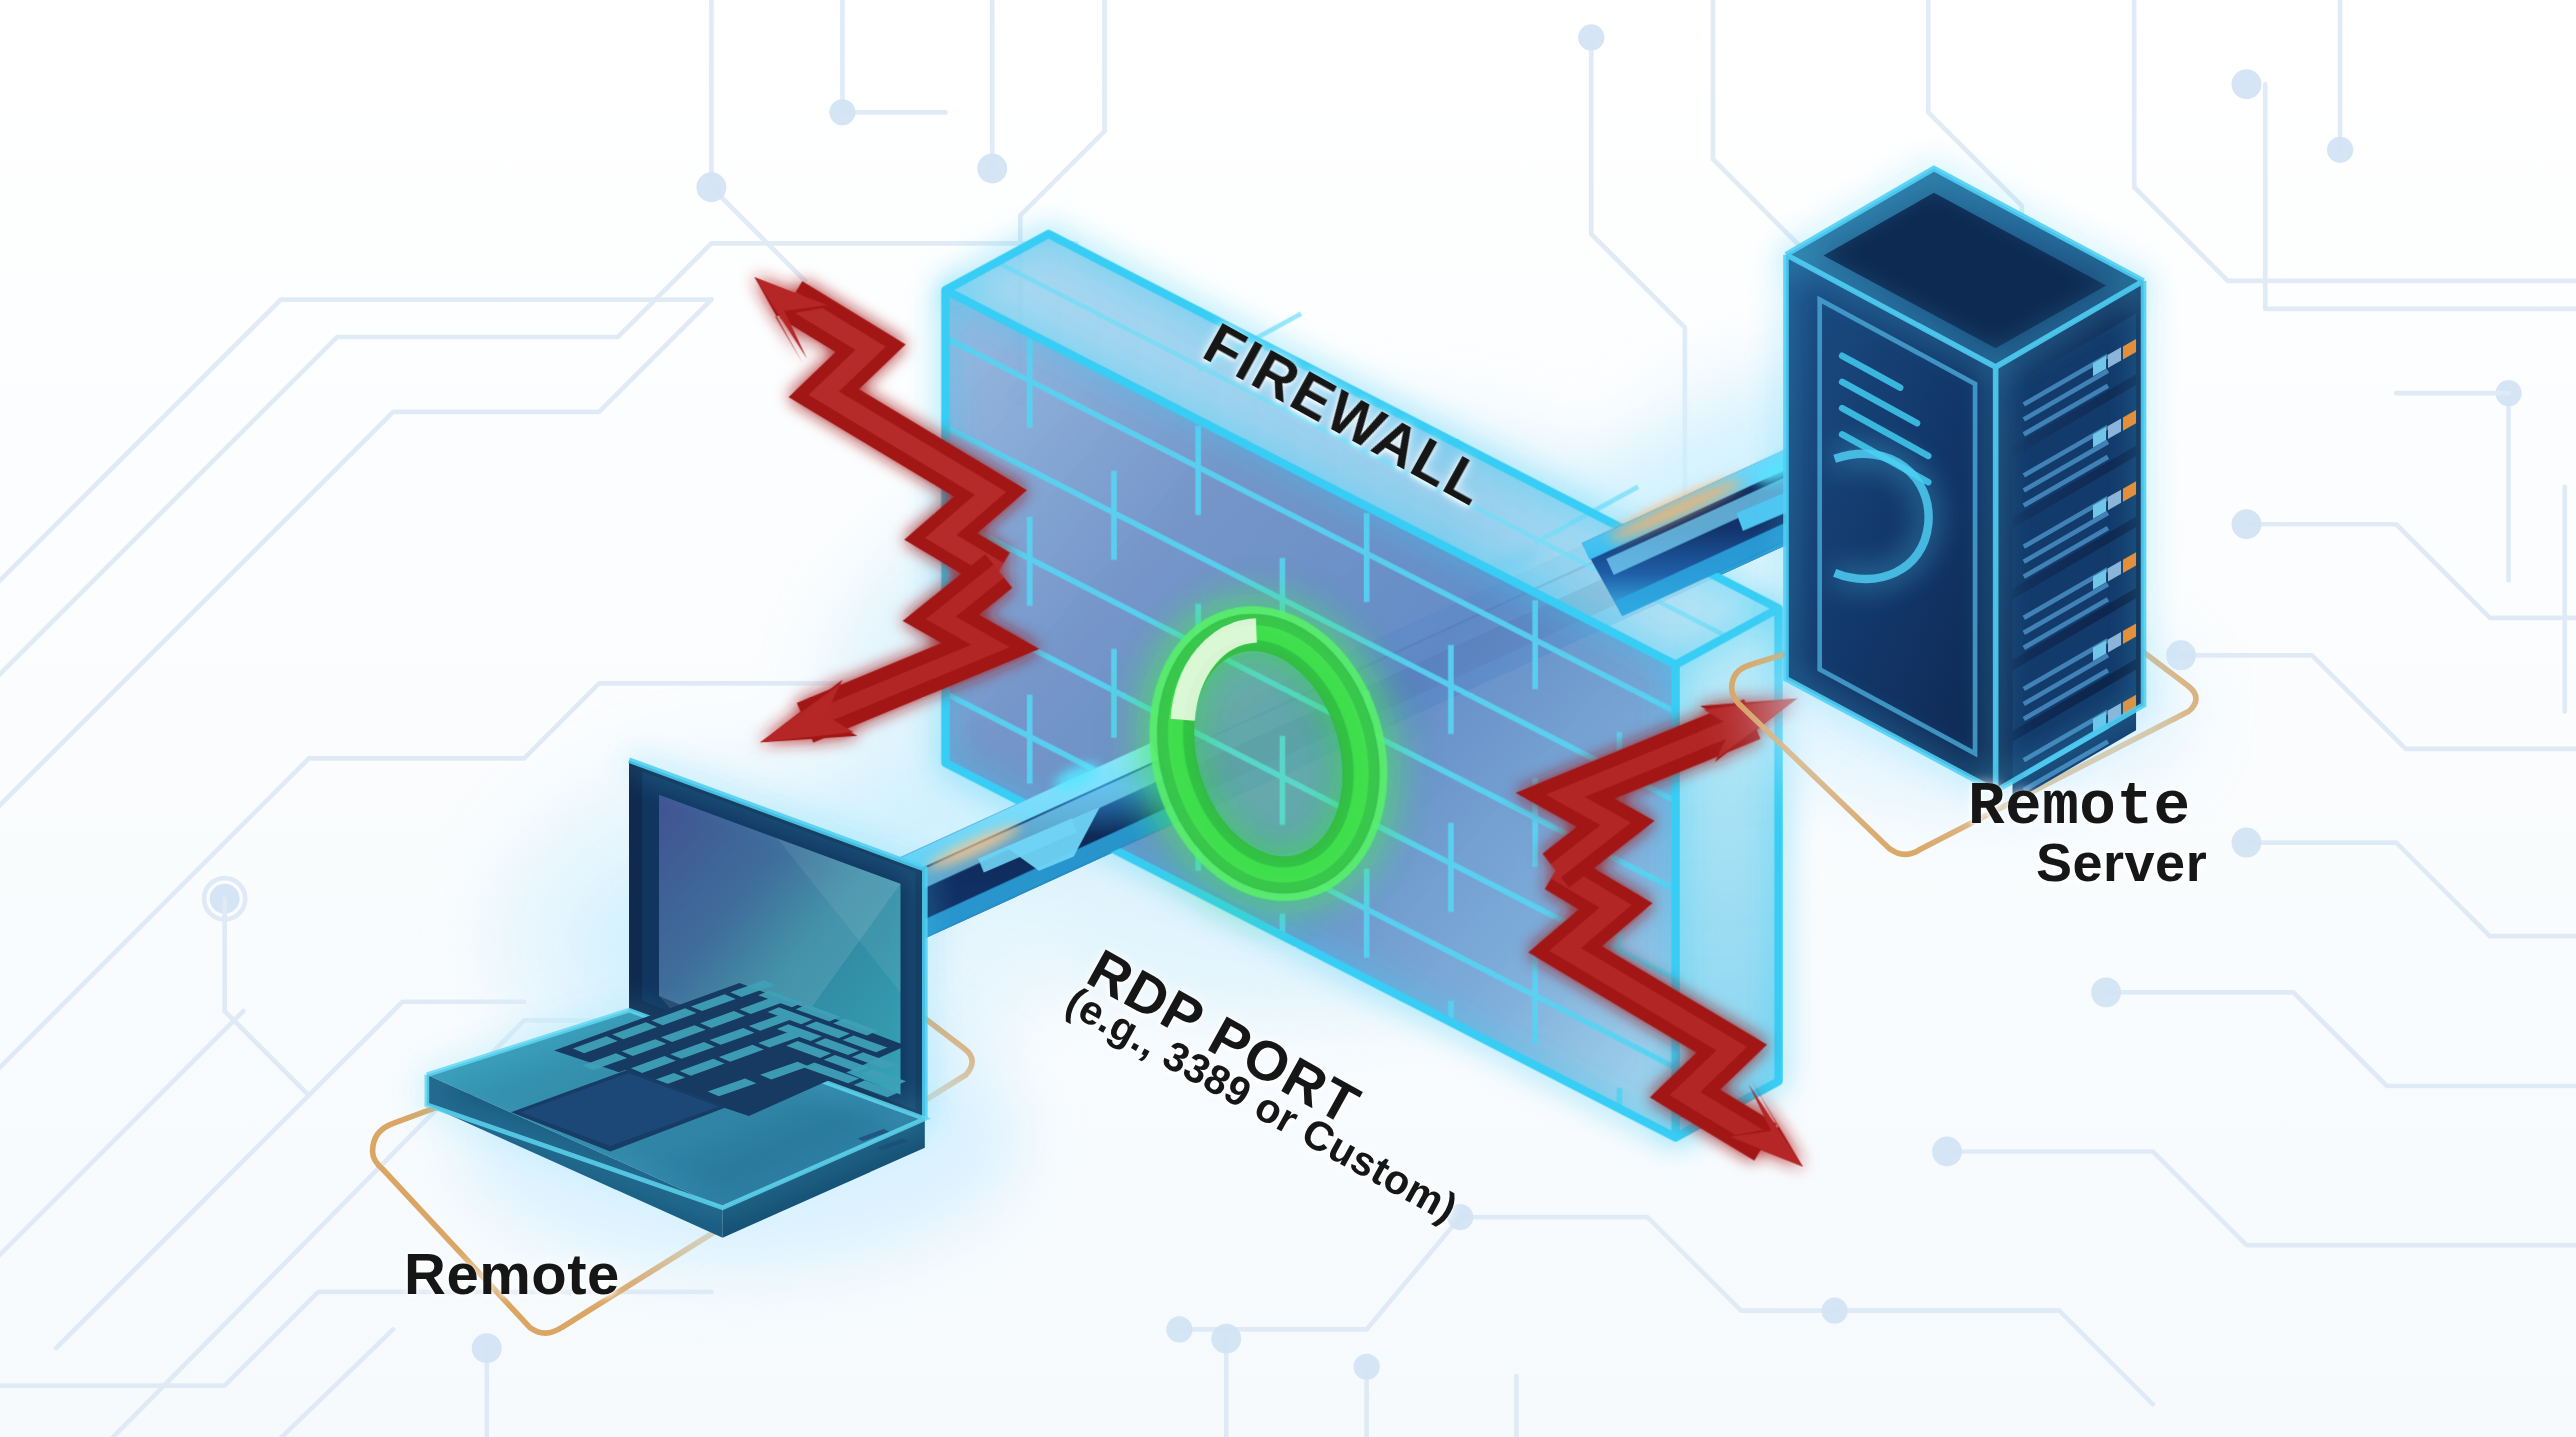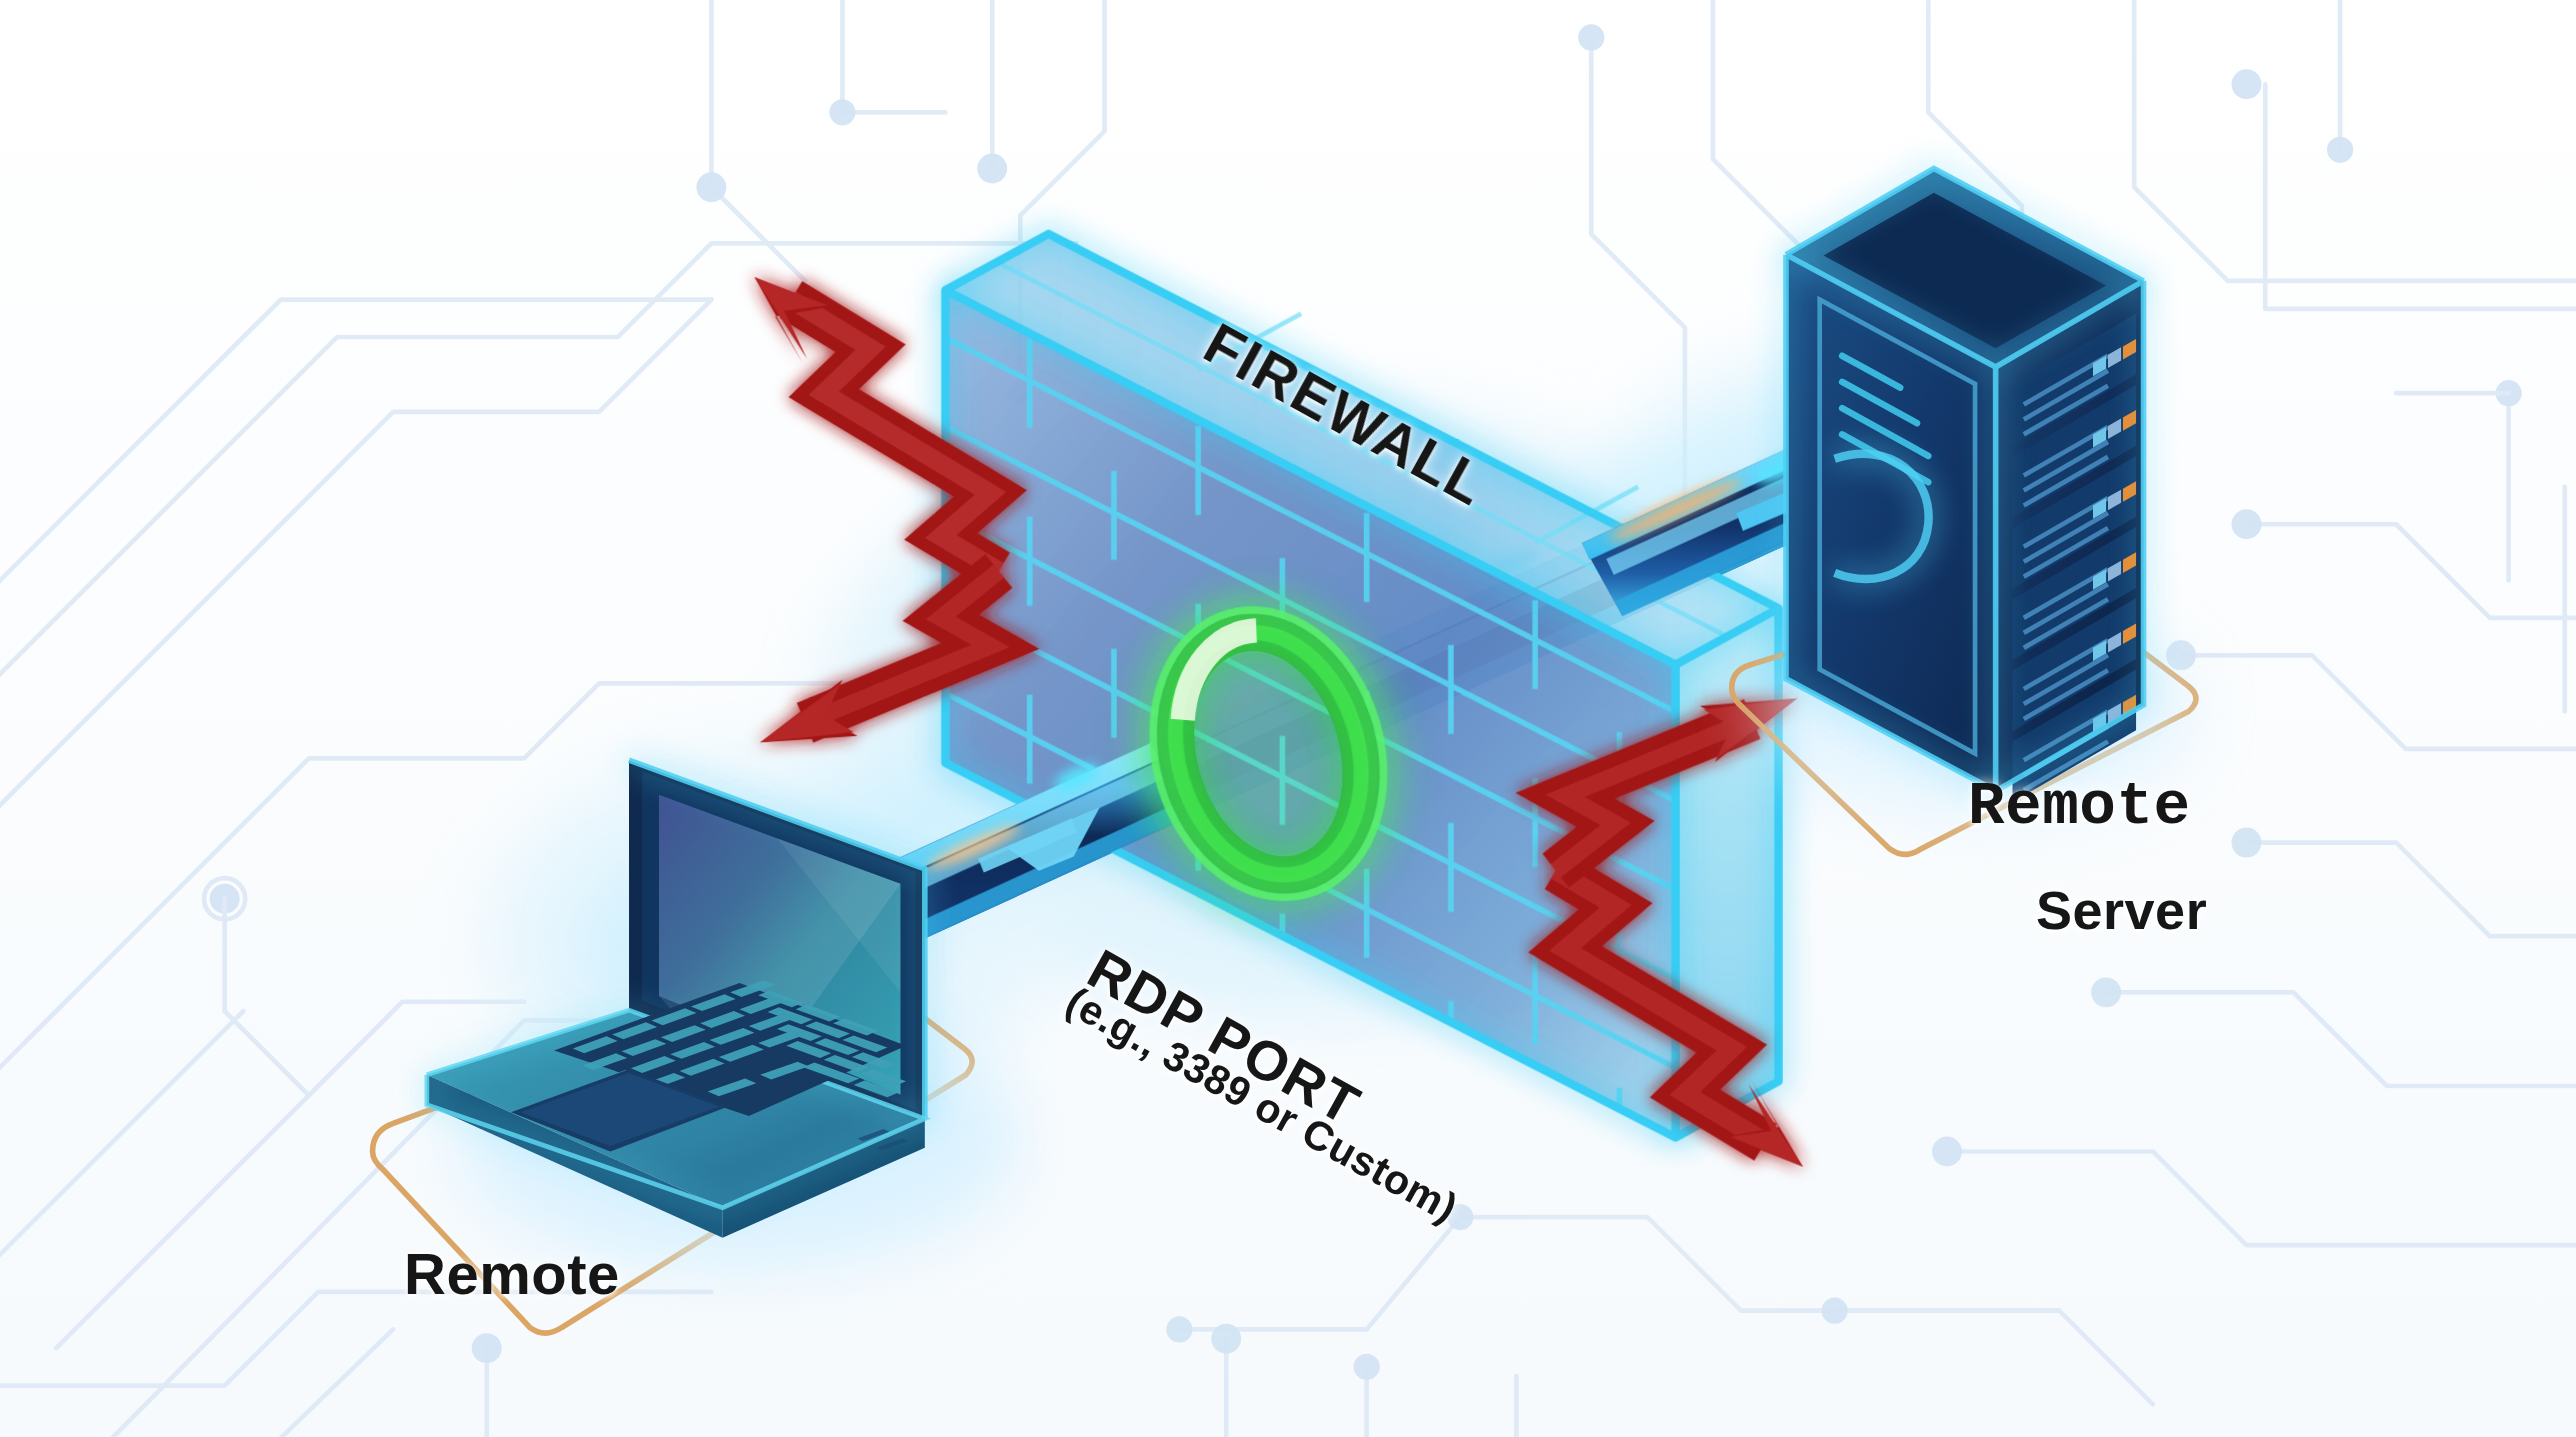--- a/index.html
+++ b/index.html
@@ -24,21 +24,21 @@
   #lbl-rdp{
     left:1109px;top:936px;font-size:56px;letter-spacing:1.4px;
     transform:rotate(29deg);transform-origin:0 0;
   }
   #lbl-rdp-sub{
     left:1081px;top:978px;font-size:41px;letter-spacing:0.5px;
     transform:rotate(29deg);transform-origin:0 0;
   }
   #lbl-client{left:404px;top:1240px;font-size:58px;}
   #lbl-server-1{left:1968px;top:772px;font-size:61px;font-family:Liberation Mono, monospace;}
-  #lbl-server-2{left:2036px;top:831px;font-size:54px;margin-top:48px;}
+  #lbl-server-2{left:2036px;top:831px;font-size:54px;}
 </style>
 </head>
 <body>
 
 <div id="stage">
 
   <svg class="layer" viewBox="0 0 2752 1536" preserveAspectRatio="none">
     <defs>
       <linearGradient id="bgwash" x1="0" y1="0" x2="0" y2="1">
         <stop offset="0" stop-color="#ffffff"></stop>

